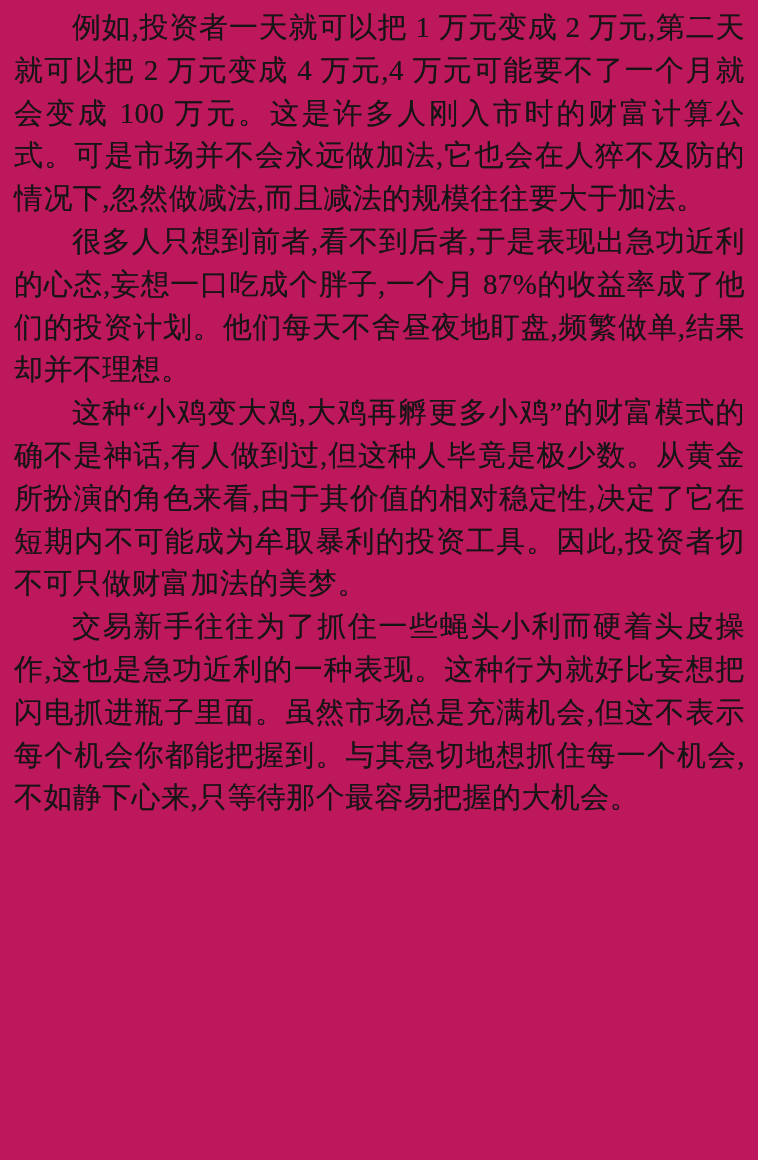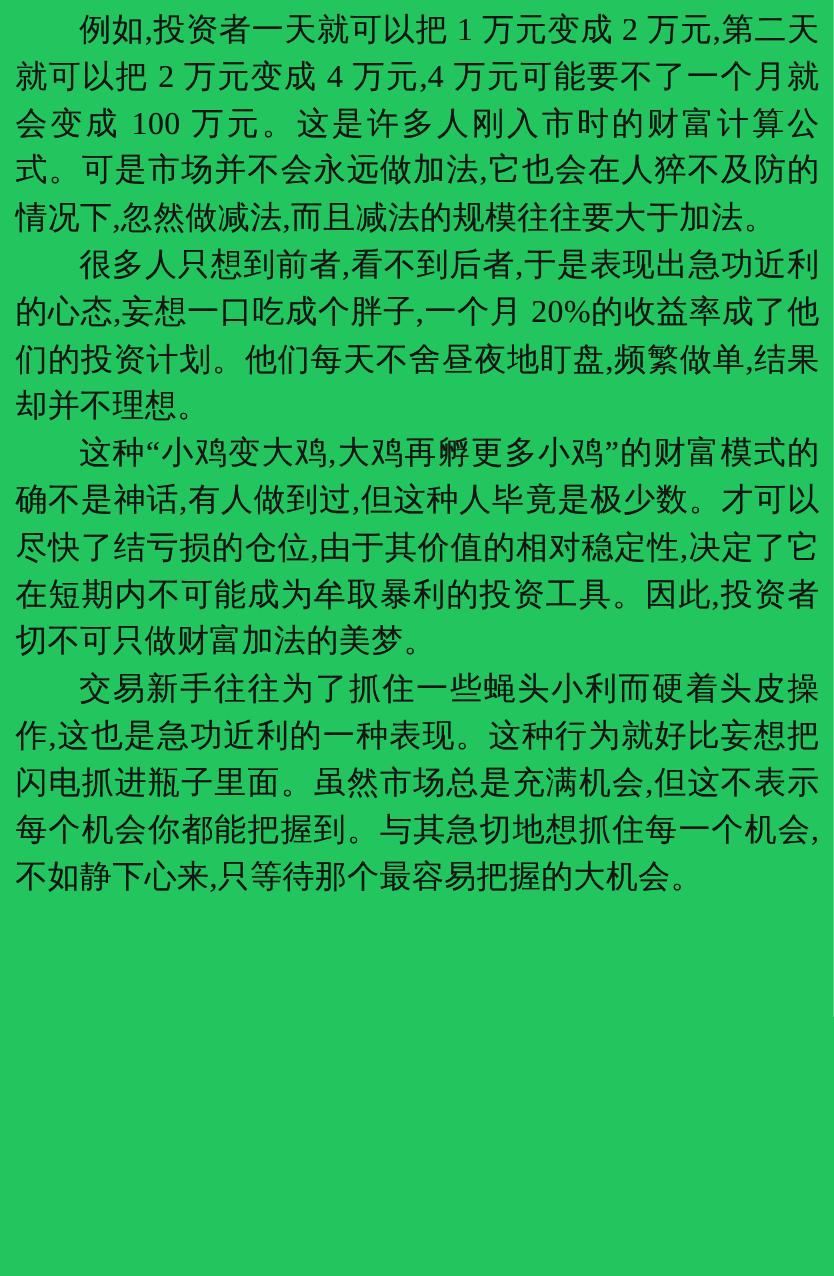--- a/index.html
+++ b/index.html
@@ -11,21 +11,21 @@
     height: 1160px;
     background: #fdfdfc;
     overflow: hidden;
     font-family: "Liberation Serif", "DejaVu Serif", serif;
   }
   .book-page {
     box-sizing: border-box;
     width: 758px;
     height: 1160px;
     padding: 6px 13px 5px 14px;
-    background: #22c55e;
+    background: #be185d;
     color: #151515;
   }
   .book-page p {
     margin: 0;
     font-size: 29px;
     line-height: 42.8px;
     text-align: justify;
     text-justify: inter-character;
     text-indent: 2em;
     letter-spacing: 0.4px;
@@ -34,17 +34,17 @@
     font-weight: 500;
     
     text-shadow: 0 0 0.4px rgba(20,20,20,0.55);
   }
 </style>
 </head>
 <body>
 
 <main class="book-page">
   <p>例如,投资者一天就可以把 1 万元变成 2 万元,第二天就可以把 2 万元变成 4 万元,4 万元可能要不了一个月就会变成 100 万元。这是许多人刚入市时的财富计算公式。可是市场并不会永远做加法,它也会在人猝不及防的情况下,忽然做减法,而且减法的规模往往要大于加法。</p>
-  <p>很多人只想到前者,看不到后者,于是表现出急功近利的心态,妄想一口吃成个胖子,一个月 20%的收益率成了他们的投资计划。他们每天不舍昼夜地盯盘,频繁做单,结果却并不理想。</p>
-  <p>这种“小鸡变大鸡,大鸡再孵更多小鸡”的财富模式的确不是神话,有人做到过,但这种人毕竟是极少数。才可以尽快了结亏损的仓位,由于其价值的相对稳定性,决定了它在短期内不可能成为牟取暴利的投资工具。因此,投资者切不可只做财富加法的美梦。</p>
+  <p>很多人只想到前者,看不到后者,于是表现出急功近利的心态,妄想一口吃成个胖子,一个月 87%的收益率成了他们的投资计划。他们每天不舍昼夜地盯盘,频繁做单,结果却并不理想。</p>
+  <p>这种“小鸡变大鸡,大鸡再孵更多小鸡”的财富模式的确不是神话,有人做到过,但这种人毕竟是极少数。从黄金所扮演的角色来看,由于其价值的相对稳定性,决定了它在短期内不可能成为牟取暴利的投资工具。因此,投资者切不可只做财富加法的美梦。</p>
   <p>交易新手往往为了抓住一些蝇头小利而硬着头皮操作,这也是急功近利的一种表现。这种行为就好比妄想把闪电抓进瓶子里面。虽然市场总是充满机会,但这不表示每个机会你都能把握到。与其急切地想抓住每一个机会,不如静下心来,只等待那个最容易把握的大机会。</p>
 
 </main>
 
 </body></html>

